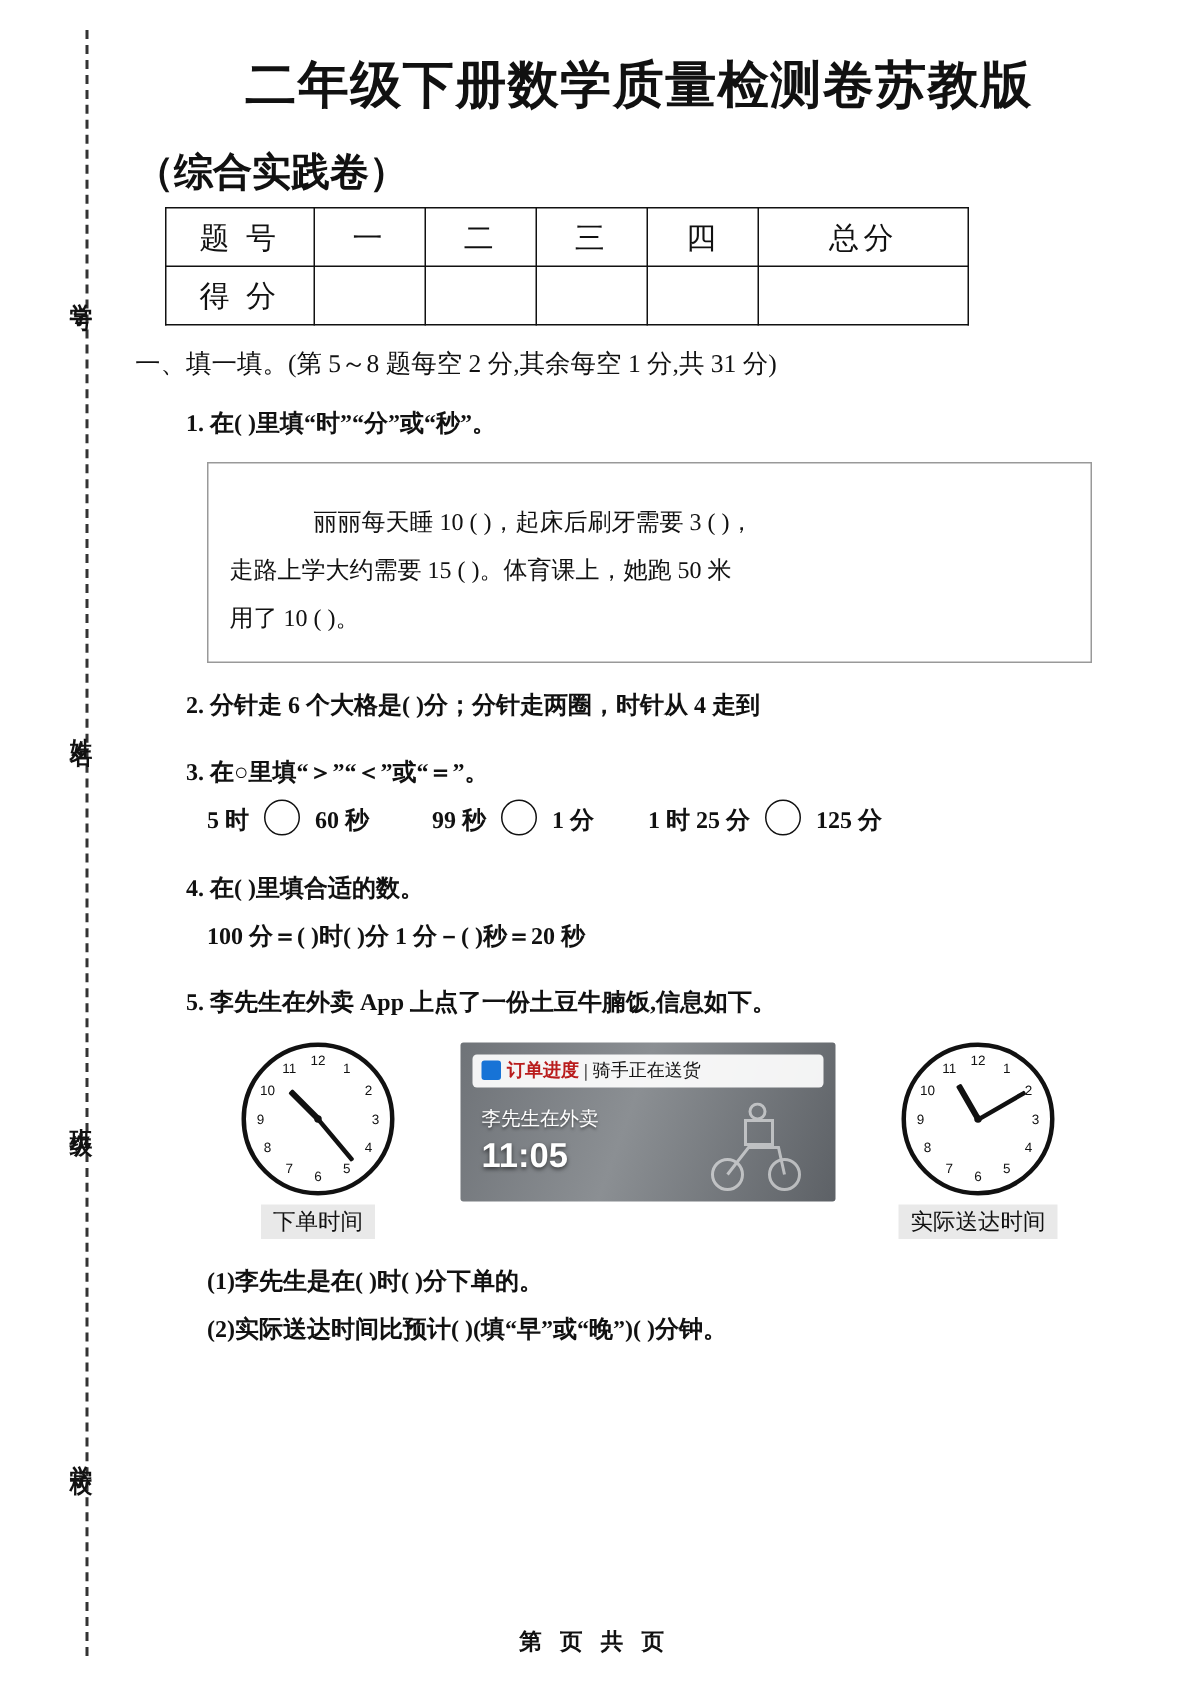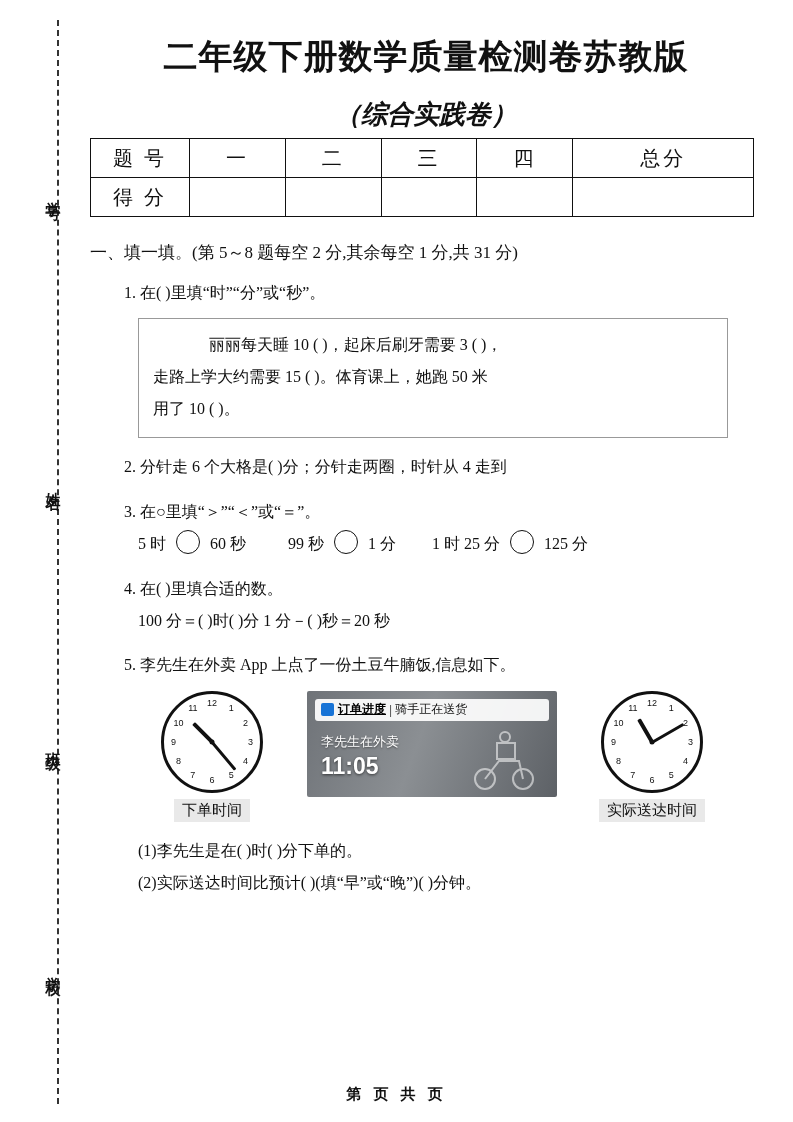--- a/index.html
+++ b/index.html
@@ -35,68 +35,69 @@
   h1.title{
     margin:14px 0 17px 0;
     text-align:center;
     font-family:"Liberation Sans", sans-serif;
     font-weight:bold;
     font-size:34px;
     letter-spacing:1px;
   }
   h2.subtitle{
     margin:12px 0 0 0;
-    text-align:center;
+    text-align:left;
     font-family:"Liberation Sans", sans-serif;
     font-weight:bold;
     font-size:26px;
-    font-style:italic;
   }
   .meta{
     margin-top:16px;
     text-align:right;
     font-size:15px;
     padding-right:6px;
     font-family:"Liberation Sans", sans-serif;
   }
 
   table.score{
     margin-top:6px;
     border-collapse:collapse;
-    width:664px;
+    width:536px;
+    margin-left:20px;
     padding-left:20px;
   }
   table.score td{
     border:1.5px solid #111;
     height:36px;
     text-align:center;
     font-size:20px;
     font-family:"Liberation Serif", serif;
     letter-spacing:3px;
   }
   table.score td.hdr{width:96px;}
 
   .sec-title{
-    margin-top:24px;
+    margin-top:14px;
     font-size:17px;
     letter-spacing:0px;
   }
   .q{
     margin-top:14px;
     font-size:16px;
     line-height:1.9;
+    font-weight:bold;
   }
   .indent{margin-left:34px;}
   .indent2{margin-left:48px;}
 
   .box{
     margin:10px 13px 0 48px;
     width:560px;
     border:1px solid #999;
-    padding:10px 14px 12px 14px;
+    padding:24px 14px 12px 14px;
     font-size:16px;
     line-height:2.0;
   }
   .box .l2{margin-left:0;}
 
   .circ{
     display:inline-block;
     width:22px;height:22px;
     border:1.4px solid #111;
     border-radius:50%;
@@ -153,21 +154,21 @@
     border-radius:3px;
     display:flex;align-items:center;
     font-size:12px;font-family:"Liberation Sans",sans-serif;
     padding:0 6px;color:#111;
     box-sizing:border-box;
   }
   .delivery .bar .bluebox{
     width:13px;height:13px;background:#1773d6;border-radius:2px;margin-right:4px;
     display:inline-block;
   }
-  .delivery .bar b{color:#000000;font-weight:bold;text-decoration:underline;}
+  .delivery .bar b{color:#b91c1c;font-weight:bold;}
   .delivery .bar .sep{margin:0 3px;color:#555;}
   .delivery .eta{
     position:absolute;left:14px;top:42px;
     color:#fff;font-size:13px;font-family:"Liberation Sans",sans-serif;
     text-shadow:0 1px 2px rgba(0,0,0,.5);
   }
   .delivery .time{
     position:absolute;left:14px;top:62px;
     color:#fff;font-size:23px;font-weight:bold;
     font-family:"Liberation Sans",sans-serif;

